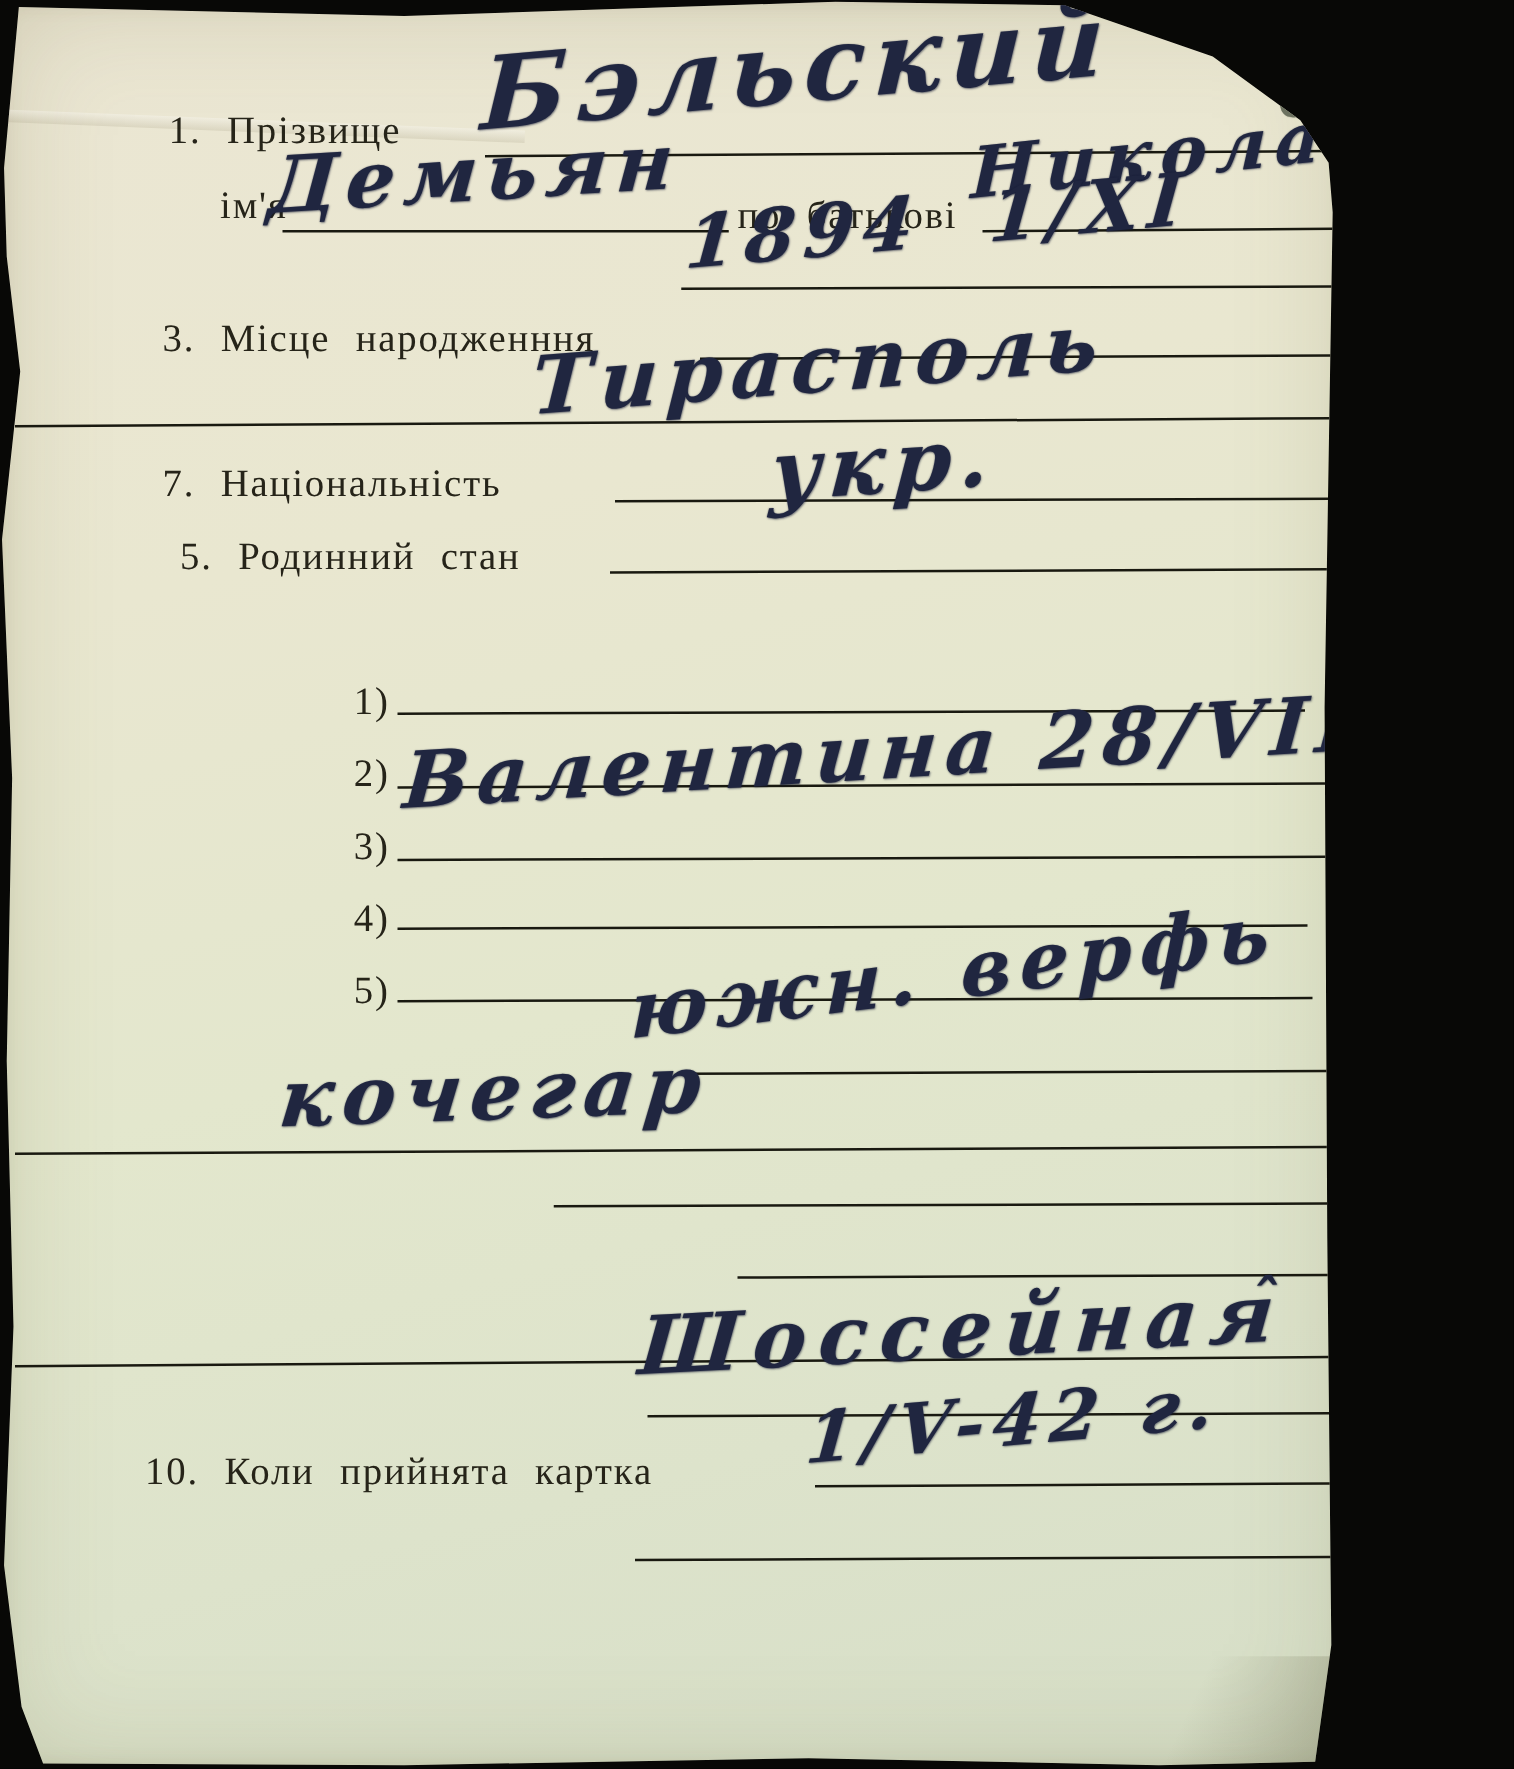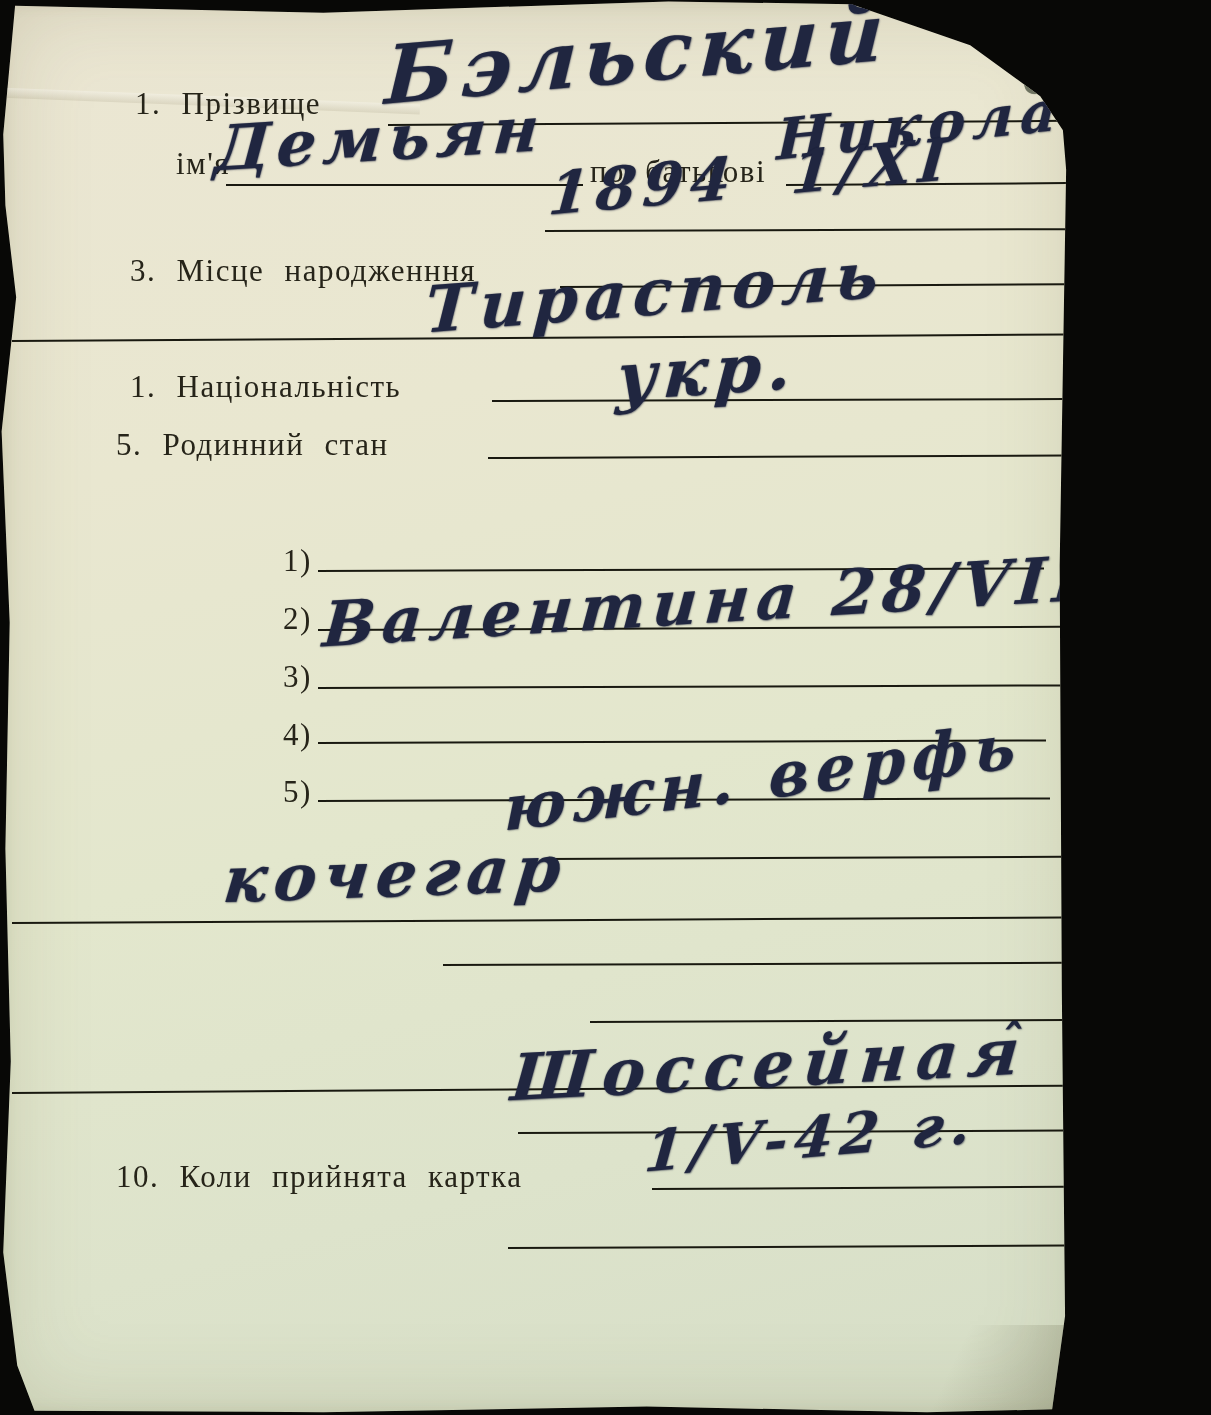--- a/index.html
+++ b/index.html
@@ -56,25 +56,25 @@
     <span class="hand" style="left:778px;top:106px;font-size:56px;transform:rotate(-6deg) skewX(-8deg)">Николаев.</span>
 
     <div class="rule" style="left:545px;top:230px;width:597px;transform:rotate(-0.2deg)"></div>
     <span class="hand" style="left:552px;top:160px;font-size:58px;transform:rotate(-5deg) skewX(-10deg)">1894  1/XI</span>
 
     <span class="print" style="left:130px;top:253px">3. Місце народженння</span>
     <div class="rule" style="left:560px;top:286px;width:582px;transform:rotate(-0.3deg)"></div>
     <div class="rule" style="left:12px;top:340px;width:1130px;transform:rotate(-0.35deg)"></div>
     <span class="hand" style="left:428px;top:272px;font-size:64px;transform:rotate(-4.5deg) skewX(-8deg)">Тирасполь</span>
 
-    <span class="print" style="left:130px;top:369px">1. Національність</span>
+    <span class="print" style="left:130px;top:369px">7. Національність</span>
     <div class="rule" style="left:492px;top:400px;width:650px;transform:rotate(-0.2deg)"></div>
     <span class="hand" style="left:620px;top:338px;font-size:66px;transform:rotate(-4deg) skewX(-8deg)">укр.</span>
 
-    <span class="print" style="left:116px;top:427px">5. Родинний стан</span>
+    <span class="print" style="left:144px;top:427px">5. Родинний стан</span>
     <div class="rule" style="left:488px;top:457px;width:654px;transform:rotate(-0.25deg)"></div>
 
     <span class="print" style="left:283px;top:543px">1)</span>
     <div class="rule" style="left:318px;top:570px;width:726px;transform:rotate(-0.2deg)"></div>
     <span class="print" style="left:283px;top:601px">2)</span>
     <div class="rule" style="left:318px;top:629px;width:824px;transform:rotate(-0.25deg)"></div>
     <span class="print" style="left:283px;top:659px">3)</span>
     <div class="rule" style="left:318px;top:687px;width:830px;transform:rotate(-0.2deg)"></div>
     <span class="hand" style="left:326px;top:588px;font-size:62px;transform:rotate(-3.5deg) skewX(-8deg)">Валентина 28/VIII-34</span>
     <span class="print" style="left:283px;top:717px">4)</span>

